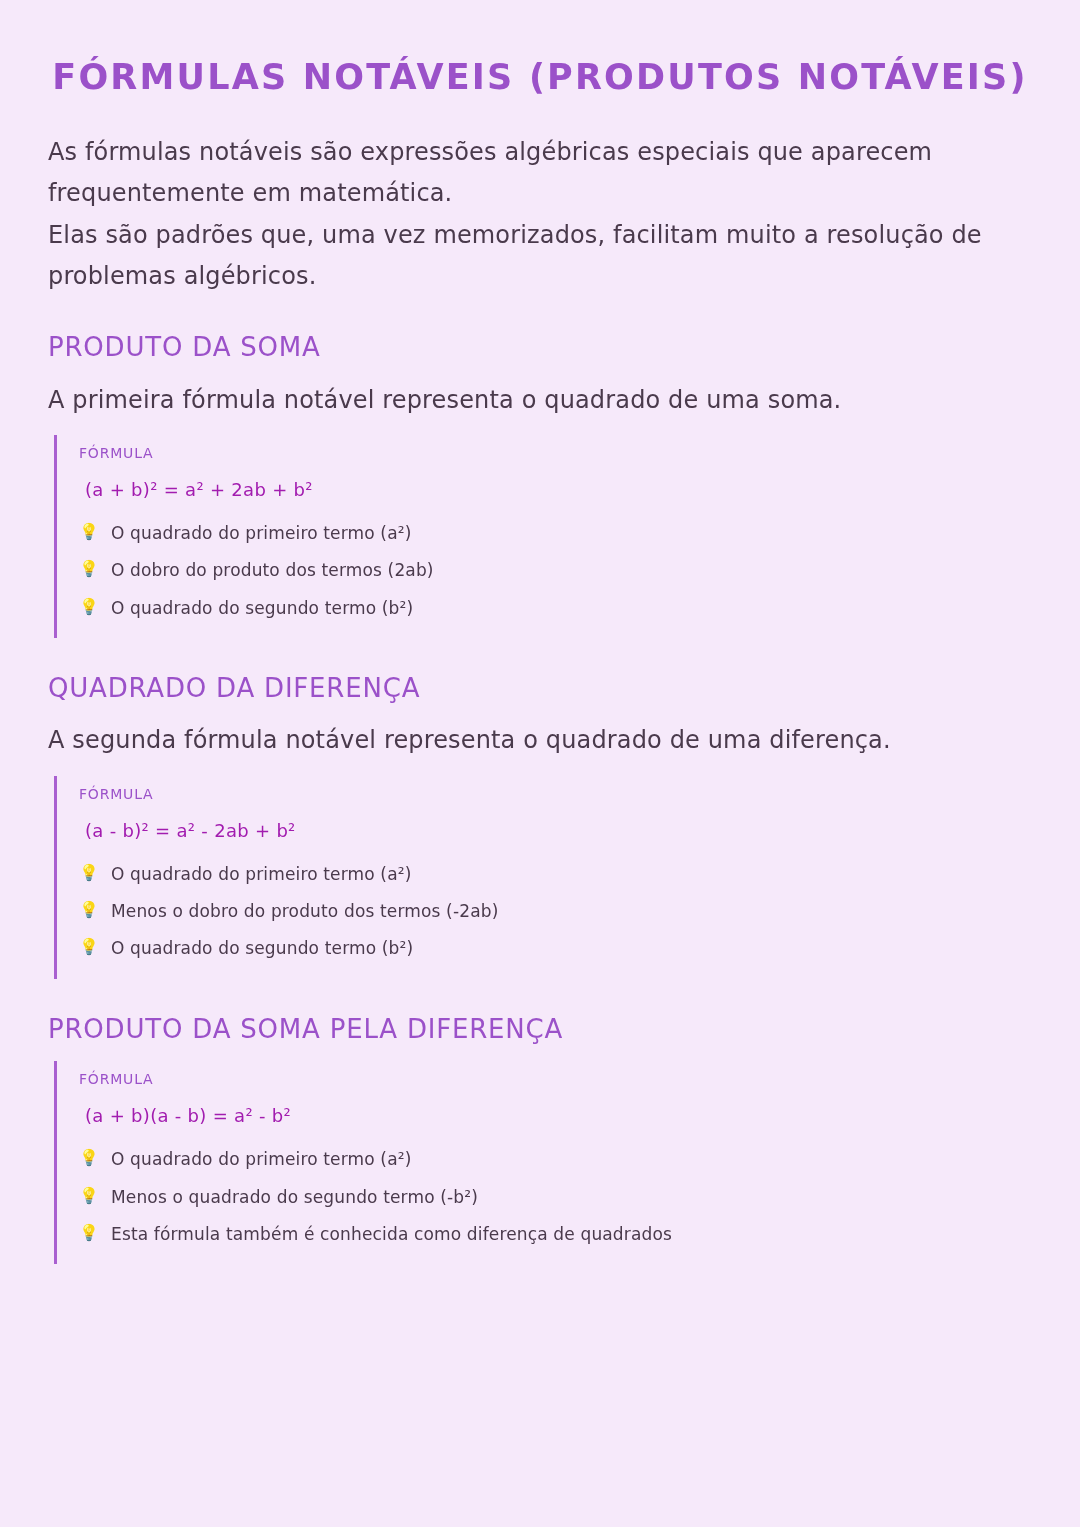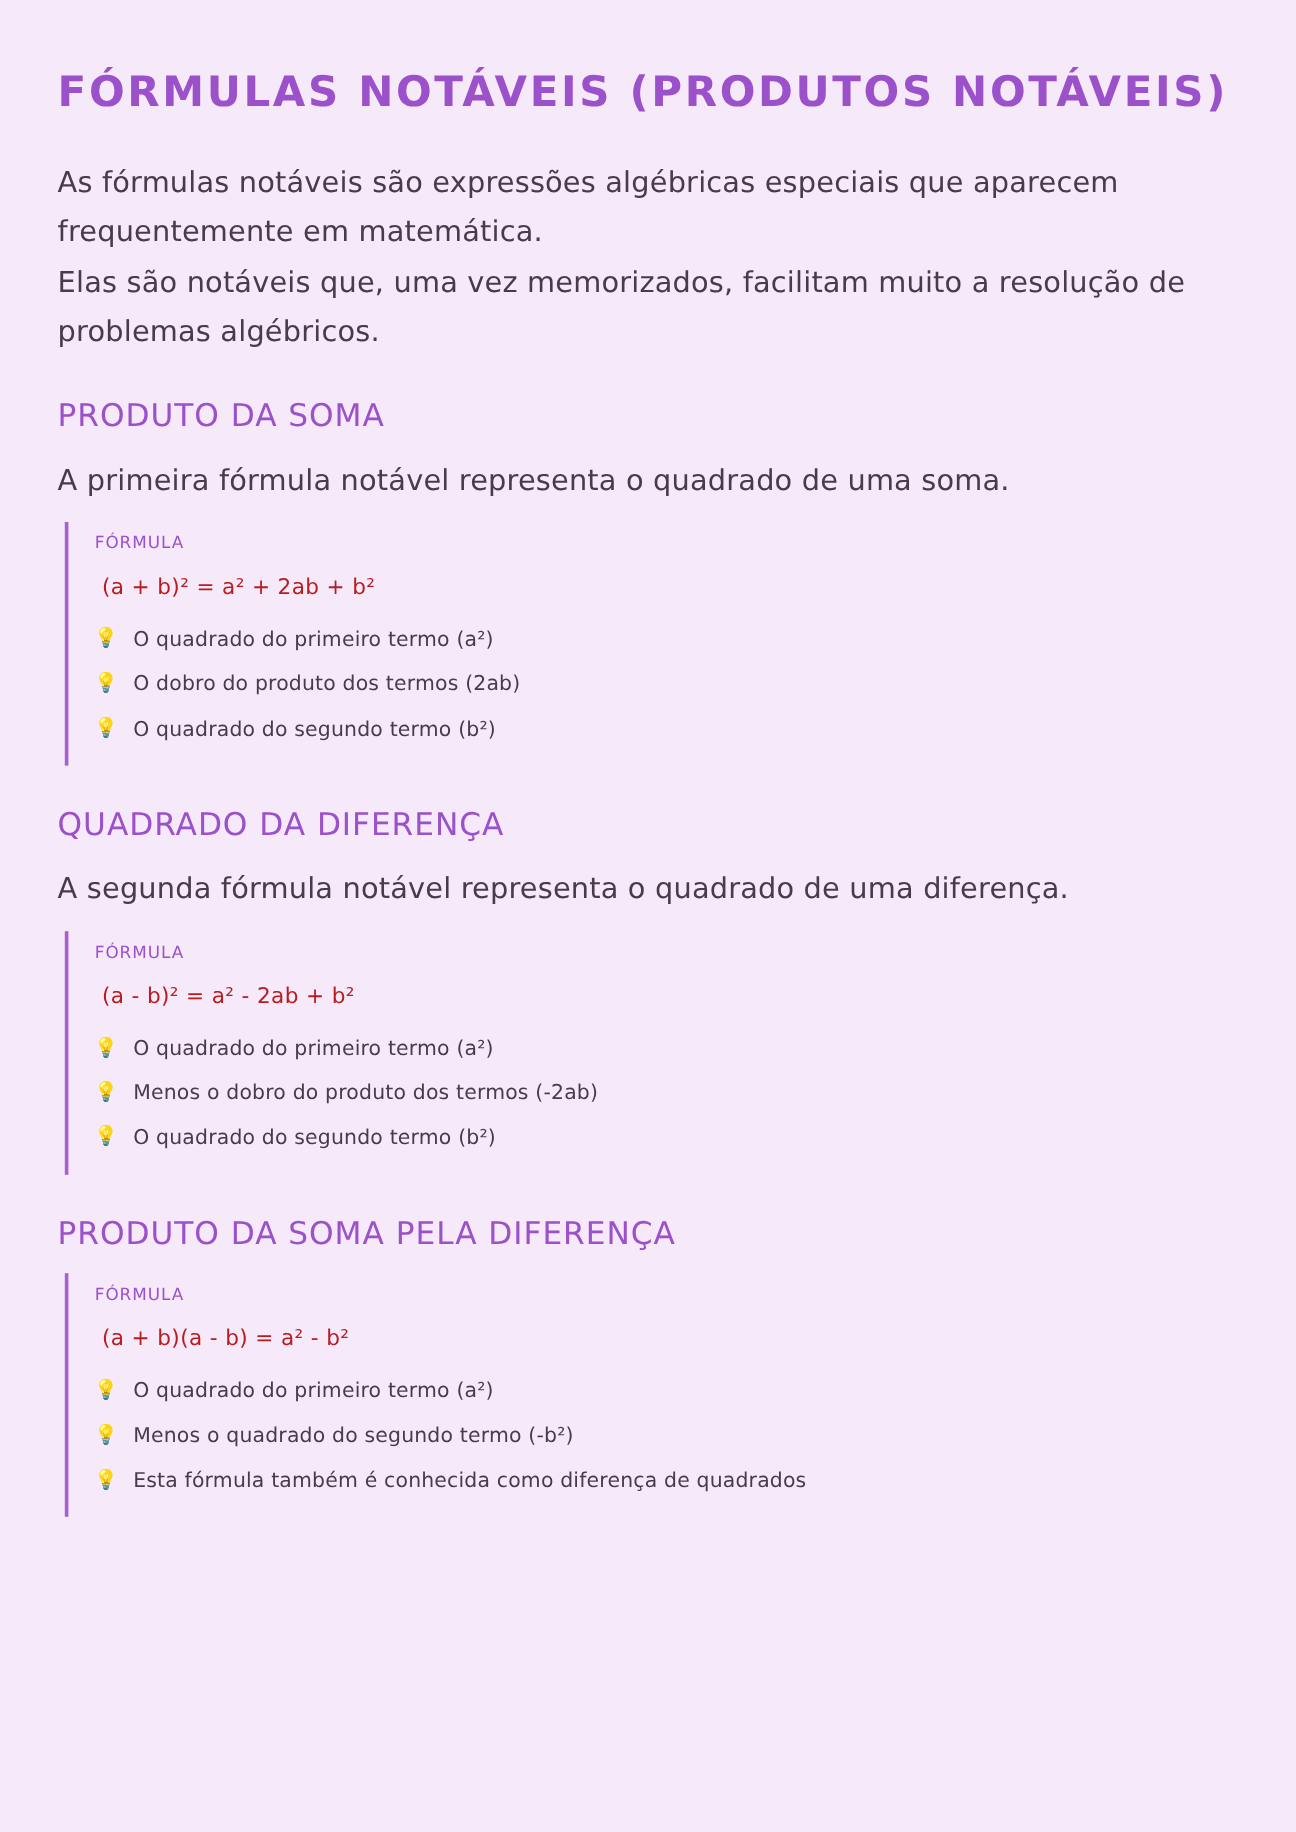--- a/index.html
+++ b/index.html
@@ -17,20 +17,21 @@
     width: 1080px;
     min-height: 1527px;
     box-sizing: border-box;
     padding: 40px 48px 60px 48px;
   }
   .doc-title {
     font-size: 35px;
     font-weight: 700;
     color: #9b51c9;
     letter-spacing: 2.2px;
+    text-align: center;
     margin: 16px 0 34px 0;
     line-height: 1.2;
   }
   .section-title {
     font-size: 26px;
     font-weight: 400;
     color: #9b51c9;
     letter-spacing: 0.8px;
     margin: 0 0 16px 0;
     line-height: 1.25;
@@ -54,21 +55,21 @@
     border-left: 3px solid #a95fd0;
   }
   .callout-title {
     font-size: 14px;
     color: #9b51c9;
     letter-spacing: 0.8px;
     margin: 8px 0 18px 0;
   }
   .formula {
     font-size: 18px;
-    color: #b91c1c;
+    color: #a21caf;
     margin: 0 0 20px 6px;
     letter-spacing: 0.3px;
   }
   .bullets {
     list-style: none;
     margin: 0;
     padding: 0;
   }
   .bullets li {
     display: flex;
@@ -94,21 +95,21 @@
 </style>
 </head>
 <body>
 
 <div class="page">
 
   <h1 class="doc-title">FÓRMULAS NOTÁVEIS (PRODUTOS NOTÁVEIS)</h1>
 
   <section class="section">
     <p class="para intro">As fórmulas notáveis são expressões algébricas especiais que aparecem frequentemente em matemática.</p>
-    <p class="para intro">Elas são notáveis que, uma vez memorizados, facilitam muito a resolução de problemas algébricos.</p>
+    <p class="para intro">Elas são padrões que, uma vez memorizados, facilitam muito a resolução de problemas algébricos.</p>
   </section>
 
   <section class="section">
     <h2 class="section-title">PRODUTO DA SOMA</h2>
     <p class="para">A primeira fórmula notável representa o quadrado de uma soma.</p>
     <div class="callout">
       <div class="callout-title">FÓRMULA</div>
       <div class="formula">(a + b)² = a² + 2ab + b²</div>
       <ul class="bullets">
         <li>

